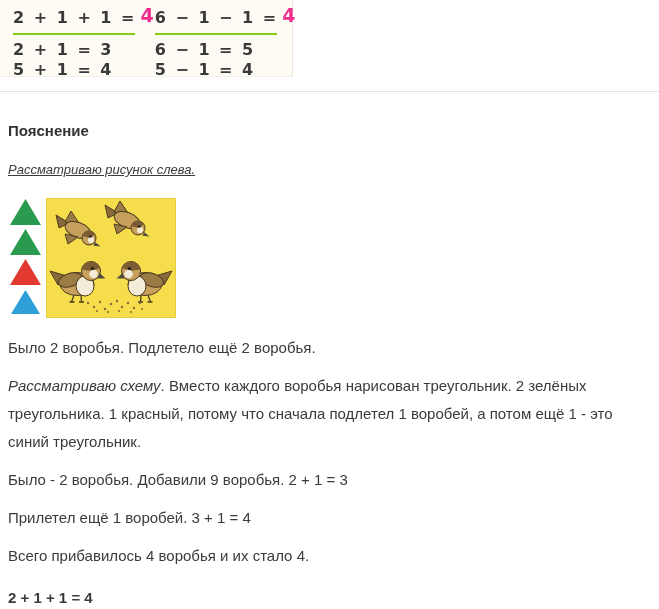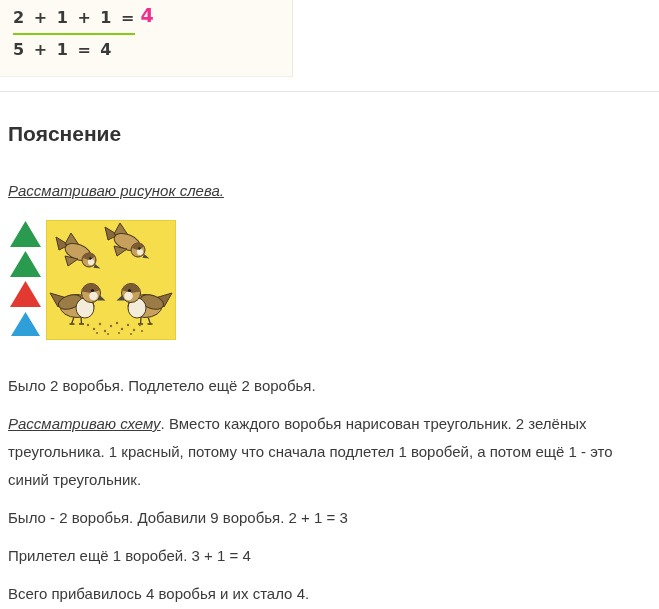--- a/index.html
+++ b/index.html
@@ -36,55 +36,63 @@
     position:relative; top:-1px;
   }
 
   .divider {
     border:none; border-top:1px solid #e3e3e3;
     margin:14px 0 0 0;
   }
 
   .heading {
     margin:30px 0 0 8px;
-    font-size:21px; font-weight:bold; color:#333;
+    font-size:15px; font-weight:bold; color:#333;
   }
 
   .intro {
-    margin:36px 0 0 8px;
-    font-size:15px; font-style:italic;
+    margin:23px 0 0 8px;
+    font-size:13px; font-style:italic;
     text-decoration:underline;
     color:#3b3b3b;
   }
 
   
   .figure {
     display:flex; align-items:flex-start;
     margin:21px 0 0 9px; gap:4px;
   }
   .tri-col svg, .board svg { display:block; }
 
   
   .para {
     margin:10px 14px 0 8px;
     font-size:15px; line-height:28px; color:#3b3b3b;
   }
-  .para.first { margin-top:32px; }
-  .para .ital { font-style:italic;text-decoration:underline; }
+  .para.first { margin-top:16px; }
+  .para .ital { font-style:italic; }
   .para-final { font-weight:bold; margin-top:14px; }
 </style>
 </head>
 <body>
 
 <div class="eq-image">
   <div class="eq-col eq-col-left">
     <div>
       <span class="eq-top">2 + 1 + 1 =</span><span class="eq-result">4</span>
     </div>
+    <div>2 + 1 = 3</div>
     <div>5 + 1 = 4</div>
+  </div>
+  <div class="eq-col">
+    <div>
+      <span class="eq-top">6 − 1 − 1 =</span><span class="eq-result">4</span>
+    </div>
+    <div>6 − 1 = 5</div>
+    <div>5 − 1 = 4</div>
   </div>
 </div>
 
 <hr class="divider">
 
 <h3 class="heading">Пояснение</h3>
 
 <p class="intro">Рассматриваю рисунок слева.</p>
 
 <div class="figure">

